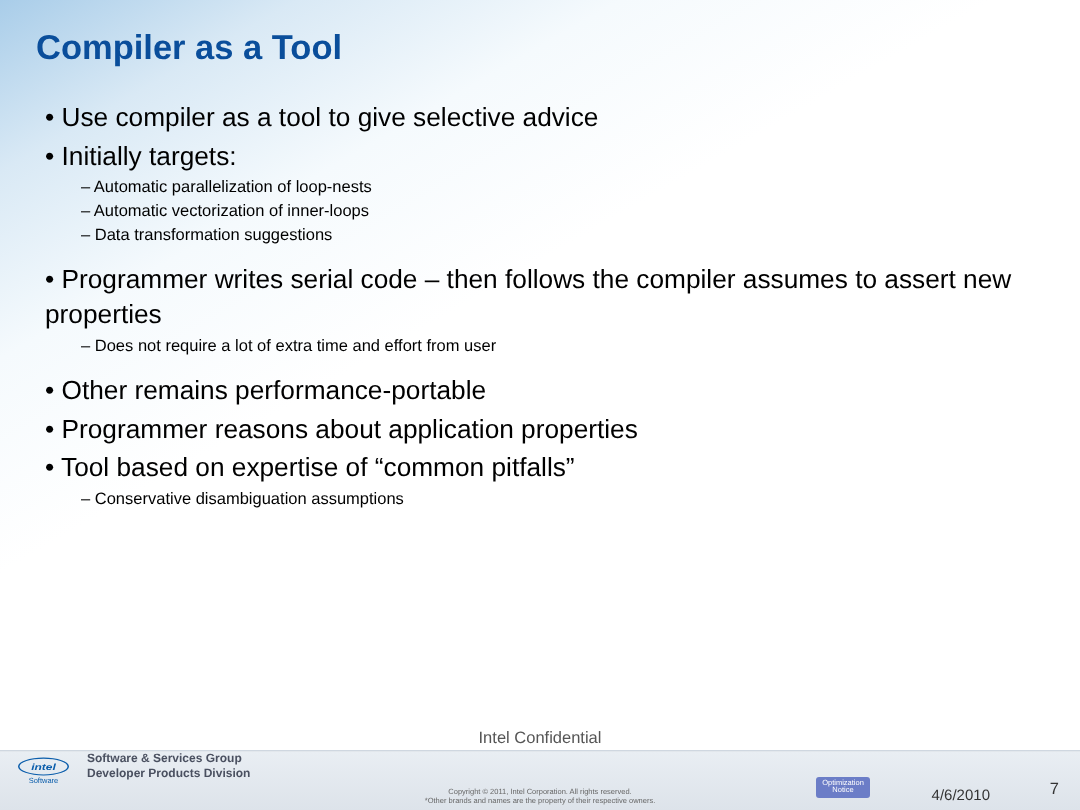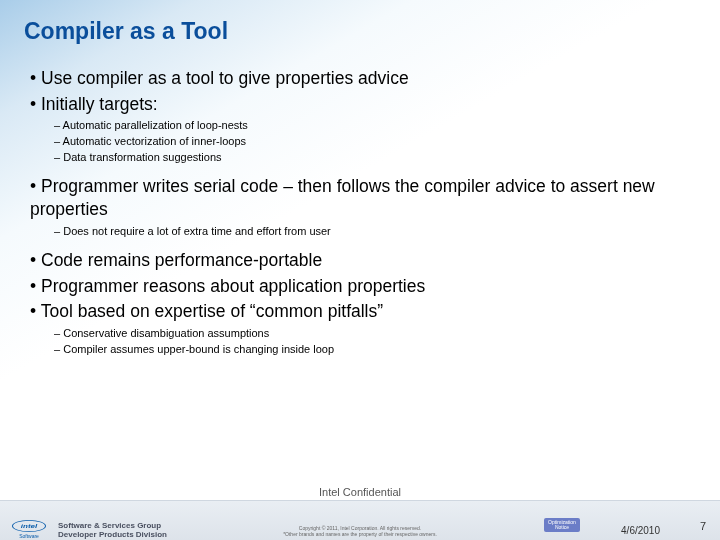--- a/index.html
+++ b/index.html
@@ -39,21 +39,21 @@
   .group-gap { margin-top: 10px; }
   .footer {
     position: absolute;
     bottom: 0;
     left: 0;
     width: 720px;
     height: 40px;
     background: linear-gradient(180deg, #e9eef3 0%, #dde3ea 100%);
     border-top: 1px solid #cfd7e0;
     display: flex;
-    align-items: flex-end;
+    align-items: flex-start;
   }
   .intel-logo {
     width: 38px;
     height: 24px;
     margin-left: 10px;
     display: flex;
     flex-direction: column;
     align-items: center;
     justify-content: center;
   }
@@ -131,34 +131,33 @@
     font-size: 11px;
     color: #555;
   }
 </style>
 </head>
 <body>
 
 <div class="slide">
   <div class="title">Compiler as a Tool</div>
 
-  <div class="bullet-l1">Use compiler as a tool to give properties advice</div>
+  <div class="bullet-l1">Use compiler as a tool to give selective advice</div>
   <div class="bullet-l1">Initially targets:</div>
   <div class="bullet-l2">Automatic parallelization of loop-nests</div>
   <div class="bullet-l2">Automatic vectorization of inner-loops</div>
   <div class="bullet-l2">Data transformation suggestions</div>
 
-  <div class="bullet-l1 group-gap">Programmer writes serial code – then follows the compiler advice to assert new properties</div>
+  <div class="bullet-l1 group-gap">Programmer writes serial code – then follows the compiler assumes to assert new properties</div>
   <div class="bullet-l2">Does not require a lot of extra time and effort from user</div>
 
-  <div class="bullet-l1 group-gap">Code remains performance-portable</div>
+  <div class="bullet-l1 group-gap">Other remains performance-portable</div>
   <div class="bullet-l1">Programmer reasons about application properties</div>
   <div class="bullet-l1">Tool based on expertise of “common pitfalls”</div>
   <div class="bullet-l2">Conservative disambiguation assumptions</div>
-  <div class="bullet-l2">Compiler assumes upper-bound is changing inside loop</div>
 </div>
 
 <div class="confidential-above">Intel Confidential</div>
 
 <div class="footer">
   <div class="intel-logo">
     <div class="oval">intel</div>
     <div class="sw">Software</div>
   </div>
   <div class="group-info">

